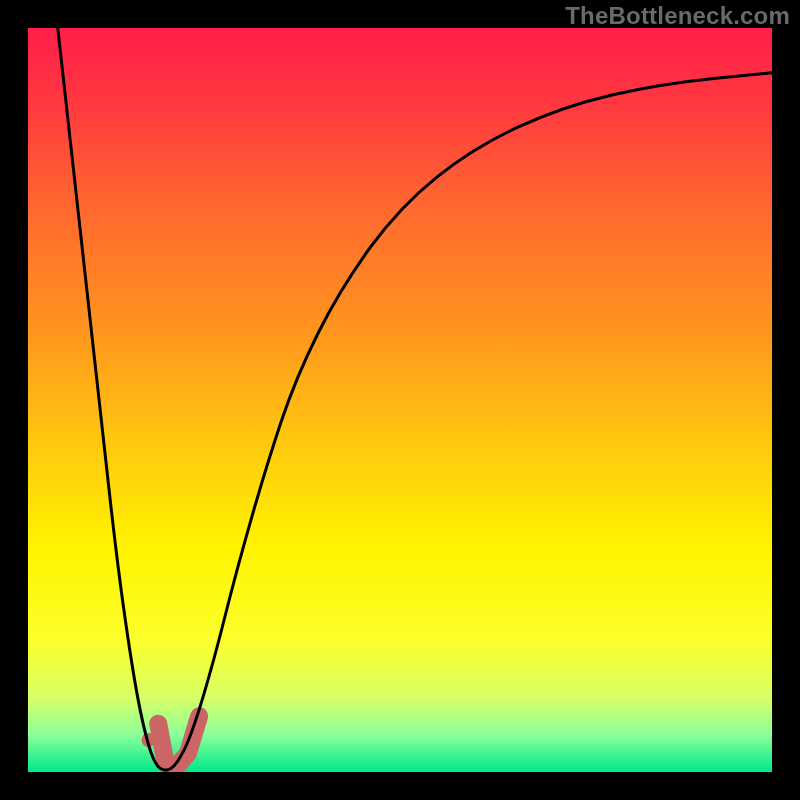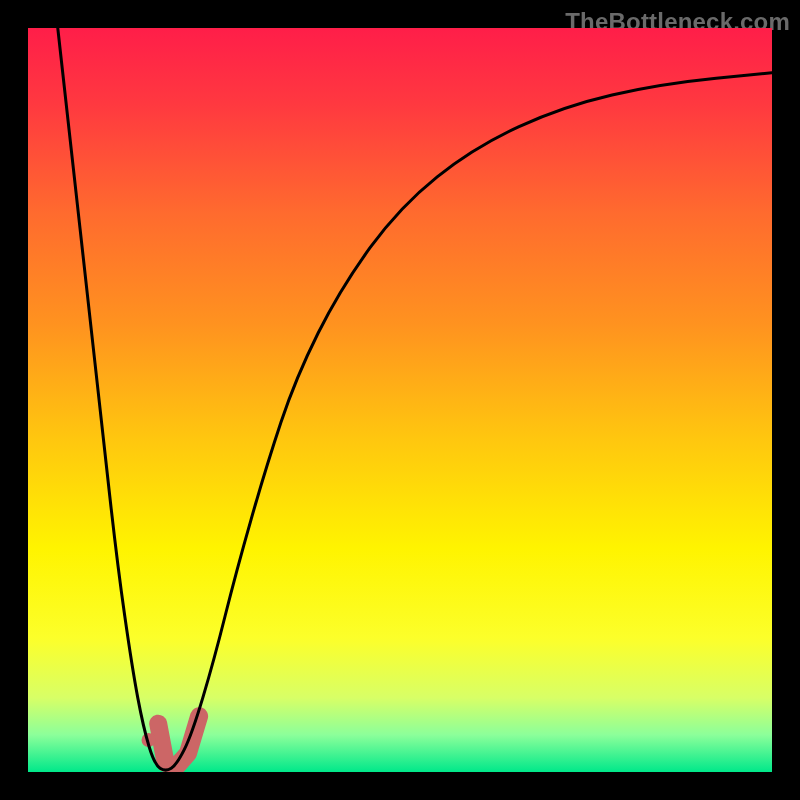--- a/index.html
+++ b/index.html
@@ -13,21 +13,21 @@
   .frame {
     position: absolute;
     left: 28px;
     top: 28px;
     width: 744px;
     height: 744px;
     background: #000;
   }
   .watermark {
     position: absolute;
-    top: 8px;
+    top: 2px;
     right: 10px;
     font-family: Arial, Helvetica, sans-serif;
     font-size: 24px;
     font-weight: 600;
     color: #6a6a6a;
     letter-spacing: 0.2px;
   }
   svg {
     display: block;
   }

